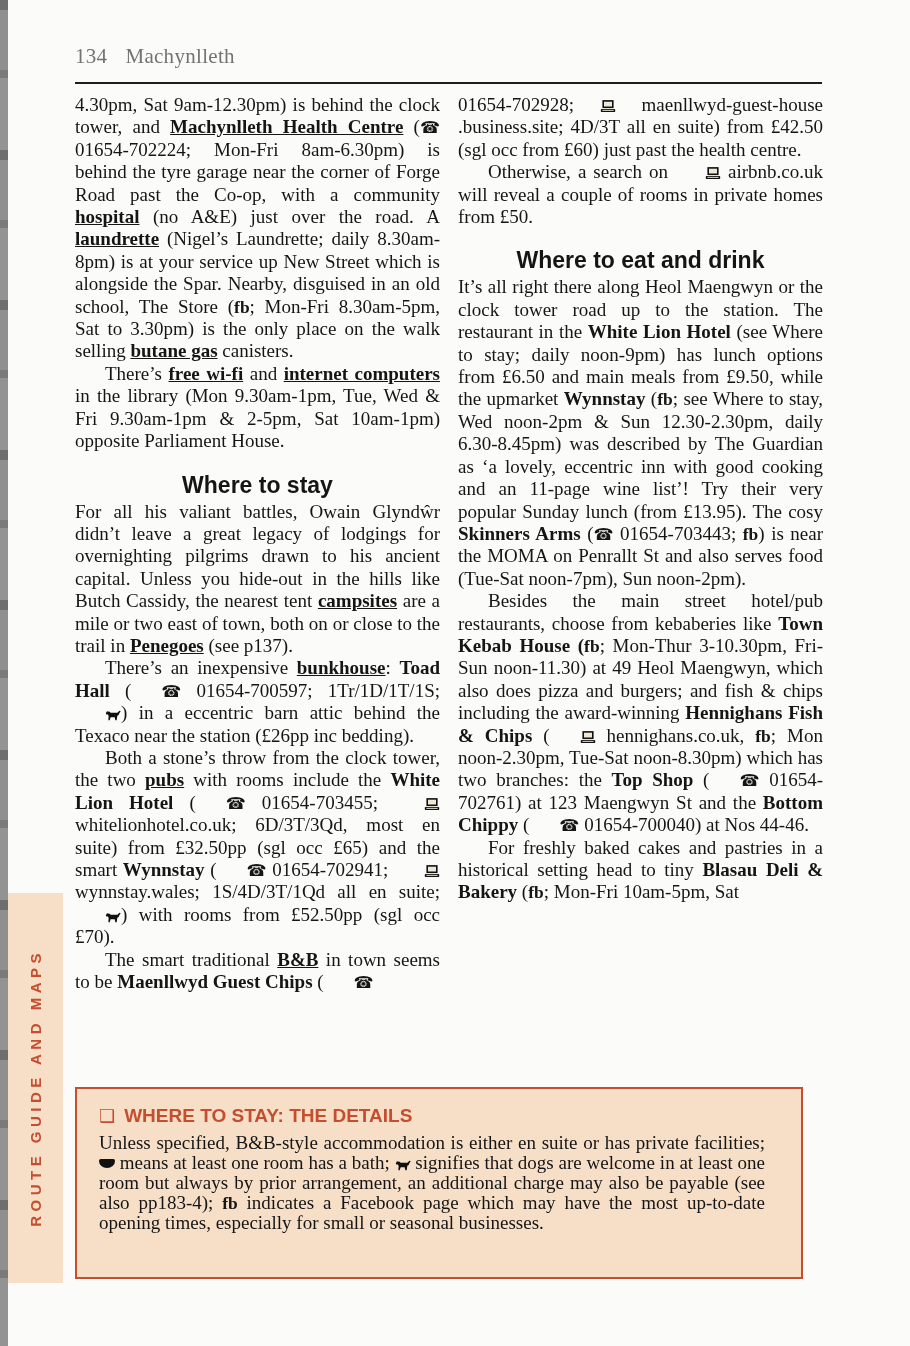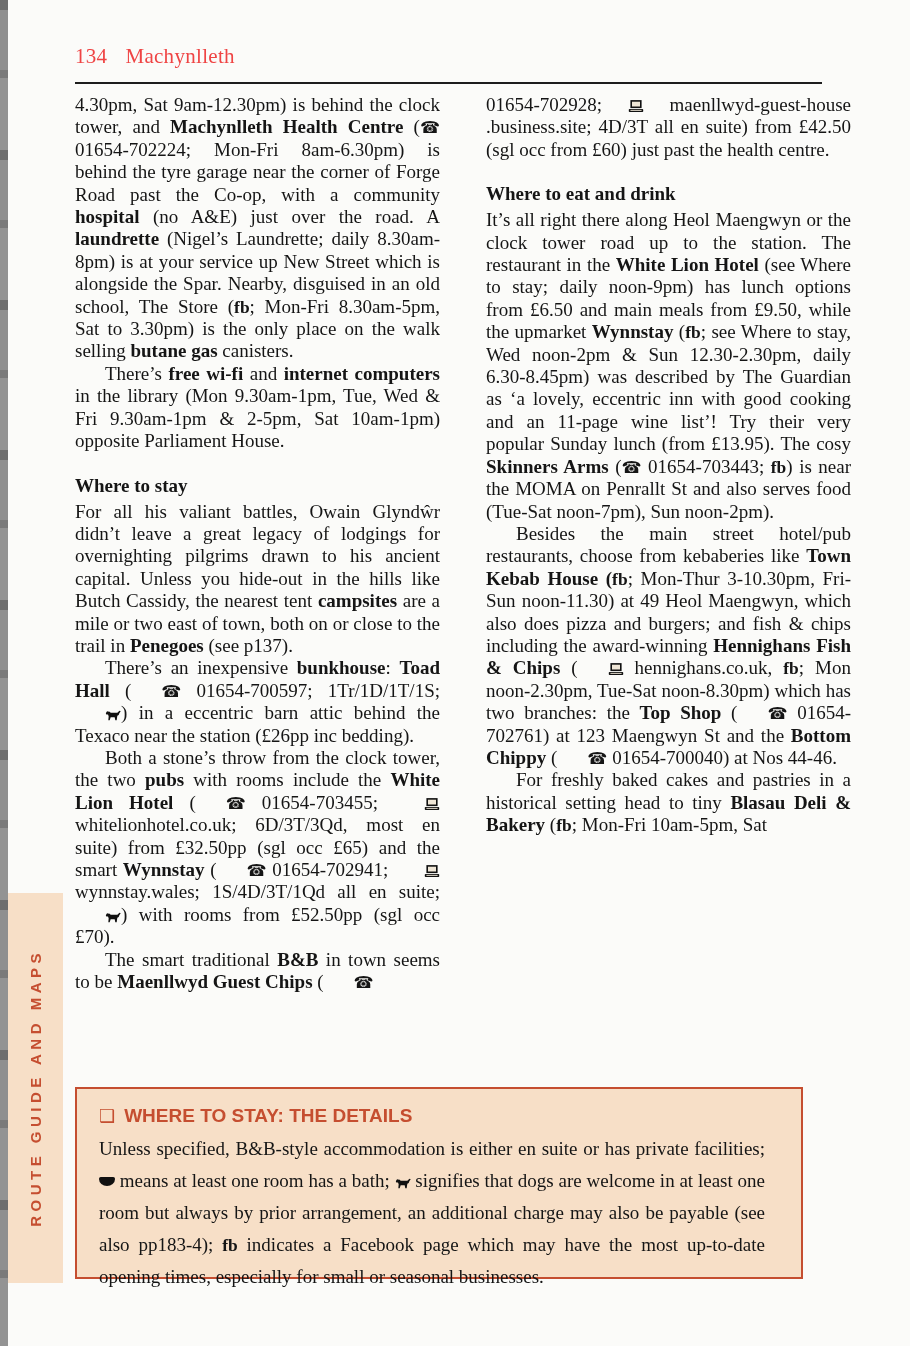--- a/index.html
+++ b/index.html
@@ -8,40 +8,40 @@
     background:#fbfbf9;
     font-family:"Liberation Serif", serif;
     color:#151515;
   }
   .scan-edge{
     position:absolute;left:0;top:0;width:8px;height:1346px;
     background:repeating-linear-gradient(180deg,#6e6e6e 0 10px,#8f8f8f 10px 70px,#7a7a7a 70px 78px,#939393 78px 150px);
   }
   .page-header{
     position:absolute;left:75px;top:44px;width:746px;
-    font-size:21px;letter-spacing:.3px;color:#ef4444;
+    font-size:21px;letter-spacing:.3px;color:#737373;
   }
   .page-header .pagenum{margin-right:18px;}
   .header-rule{
     position:absolute;left:75px;top:82px;width:747px;height:2px;background:#1d1d1d;
   }
   .col{
     position:absolute;top:94px;width:365px;
     font-size:19px;line-height:22.4px;text-align:justify;
   }
   .col-left{left:75px;}
-  .col-right{left:486px;}
+  .col-right{left:458px;}
   .para{margin:0;}
   .para.indent{text-indent:30px;}
   .subhead{
-    font-family:Liberation Serif, serif;
-    font-weight:bold;font-size:19px;line-height:23px;
-    margin:21px 0 4px 0;text-align:left;
+    font-family:Liberation Sans, sans-serif;
+    font-weight:bold;font-size:23px;line-height:23px;
+    margin:21px 0 4px 0;text-align:center;
   }
-  .seg-b{font-weight:bold;}
+  .seg-b{font-weight:bold;text-decoration:underline;}
   .seg-bi{font-weight:bold;}
   .seg-fb{font-family:Liberation Serif, serif;font-weight:bold;font-size:.92em;}
   .icon{display:inline-block;vertical-align:-1px;line-height:1;}
   .icon-phone{font-family:"DejaVu Sans", sans-serif;font-size:.85em;vertical-align:0;}
   .icon-pc svg,.icon-dog svg{display:inline-block;vertical-align:-1px;}
   .icon-bath{
     width:16px;height:9px;background:#111;vertical-align:1px;
     border-radius:2px 2px 9px 9px / 2px 2px 8px 8px;
   }
   .sidebar-strip{
@@ -64,21 +64,21 @@
   }
   .info-box-title{
     font-family:"Liberation Sans", sans-serif;font-weight:bold;
     font-size:19px;color:var(--accent,#c54e30);margin:0 0 6px 0;
   }
   .info-box-title .box-glyph{
     font-family:"DejaVu Sans", sans-serif;font-weight:normal;
     margin-right:9px;font-size:18px;
   }
   .info-box-body{
-    font-size:19px;line-height:32px;text-align:justify;margin:0;
+    font-size:19px;line-height:20px;text-align:justify;margin:0;
   }
 </style>
 </head>
 <body style="--accent: #c54e30; --panel-bg: #f7dfc7;">
 
 <div class="scan-edge"></div>
 
 <div class="page-header">
   <span class="pagenum">134</span><span>Machynlleth</span>
 </div>
@@ -107,20 +107,26 @@
         </svg></span><span class="">) with rooms from £52.50pp (sgl occ £70).</span></p>
     <p class="para indent"><span class="">The smart traditional </span><span class="seg-b">B&amp;B</span><span class=""> in town seems to be </span><span class="seg-bi">Maenllwyd Guest Chips</span><span class=""> (</span><span class="icon icon-phone">☎</span></p>
   </div>
 <div class="col col-right" id="col-right">
     <p class="para"><span class="">01654-702928; </span><span class="icon icon-pc"><svg width="16" height="13" viewBox="0 0 20 16">
           <rect x="3" y="0" width="14" height="10" fill="#111"></rect>
           <rect x="5" y="2" width="10" height="6" fill="#efe6d6"></rect>
           <rect x="1" y="11" width="18" height="4" rx="1" fill="#111"></rect>
           <rect x="3" y="12.2" width="14" height="1.2" fill="#efe6d6"></rect>
         </svg></span><span class=""> maenllwyd-guest-house .business.site; 4D/3T all en suite) from £42.50 (sgl occ from £60) just past the health centre.</span></p>
+    <p class="para indent"><span class="">Otherwise, a search on </span><span class="icon icon-pc"><svg width="16" height="13" viewBox="0 0 20 16">
+          <rect x="3" y="0" width="14" height="10" fill="#111"></rect>
+          <rect x="5" y="2" width="10" height="6" fill="#efe6d6"></rect>
+          <rect x="1" y="11" width="18" height="4" rx="1" fill="#111"></rect>
+          <rect x="3" y="12.2" width="14" height="1.2" fill="#efe6d6"></rect>
+        </svg></span><span class=""> airbnb.co.uk will reveal a couple of rooms in private homes from £50.</span></p>
     <div class="subhead">Where to eat and drink</div>
     <p class="para"><span class="">It’s all right there along Heol Maengwyn or the clock tower road up to the station. The restaurant in the </span><span class="seg-bi">White Lion Hotel</span><span class=""> (see Where to stay; daily noon-9pm) has lunch options from £6.50 and main meals from £9.50, while the upmarket </span><span class="seg-bi">Wynnstay</span><span class=""> (</span><span class="seg-fb">fb</span><span class="">; see Where to stay, Wed noon-2pm &amp; Sun 12.30-2.30pm, daily 6.30-8.45pm) was described by The Guardian as ‘a lovely, eccentric inn with good cooking and an 11-page wine list’! Try their very popular Sunday lunch (from £13.95). The cosy </span><span class="seg-bi">Skinners Arms</span><span class=""> (</span><span class="icon icon-phone">☎</span><span class=""> 01654-703443; </span><span class="seg-fb">fb</span><span class="">) is near the MOMA on Penrallt St and also serves food (Tue-Sat noon-7pm), Sun noon-2pm).</span></p>
     <p class="para indent"><span class="">Besides the main street hotel/pub restaurants, choose from kebaberies like </span><span class="seg-bi">Town Kebab House</span><span class="seg-bi"> (</span><span class="seg-fb">fb</span><span class="">; Mon-Thur 3-10.30pm, Fri-Sun noon-11.30) at 49 Heol Maengwyn, which also does pizza and burgers; and fish &amp; chips including the award-winning </span><span class="seg-bi">Hennighans Fish &amp; Chips</span><span class=""> (</span><span class="icon icon-pc"><svg width="16" height="13" viewBox="0 0 20 16">
           <rect x="3" y="0" width="14" height="10" fill="#111"></rect>
           <rect x="5" y="2" width="10" height="6" fill="#efe6d6"></rect>
           <rect x="1" y="11" width="18" height="4" rx="1" fill="#111"></rect>
           <rect x="3" y="12.2" width="14" height="1.2" fill="#efe6d6"></rect>
         </svg></span><span class=""> hennighans.co.uk, </span><span class="seg-fb">fb</span><span class="">; Mon noon-2.30pm, Tue-Sat noon-8.30pm) which has two branches: the </span><span class="seg-bi">Top Shop</span><span class=""> (</span><span class="icon icon-phone">☎</span><span class=""> 01654-702761) at 123 Maengwyn St and the </span><span class="seg-bi">Bottom Chippy</span><span class=""> (</span><span class="icon icon-phone">☎</span><span class=""> 01654-700040) at Nos 44-46.</span></p>
     <p class="para indent"><span class="">For freshly baked cakes and pastries in a historical setting head to tiny </span><span class="seg-bi">Blasau Deli &amp; Bakery</span><span class=""> (</span><span class="seg-fb">fb</span><span class="">; Mon-Fri 10am-5pm, Sat</span></p>
   </div>

